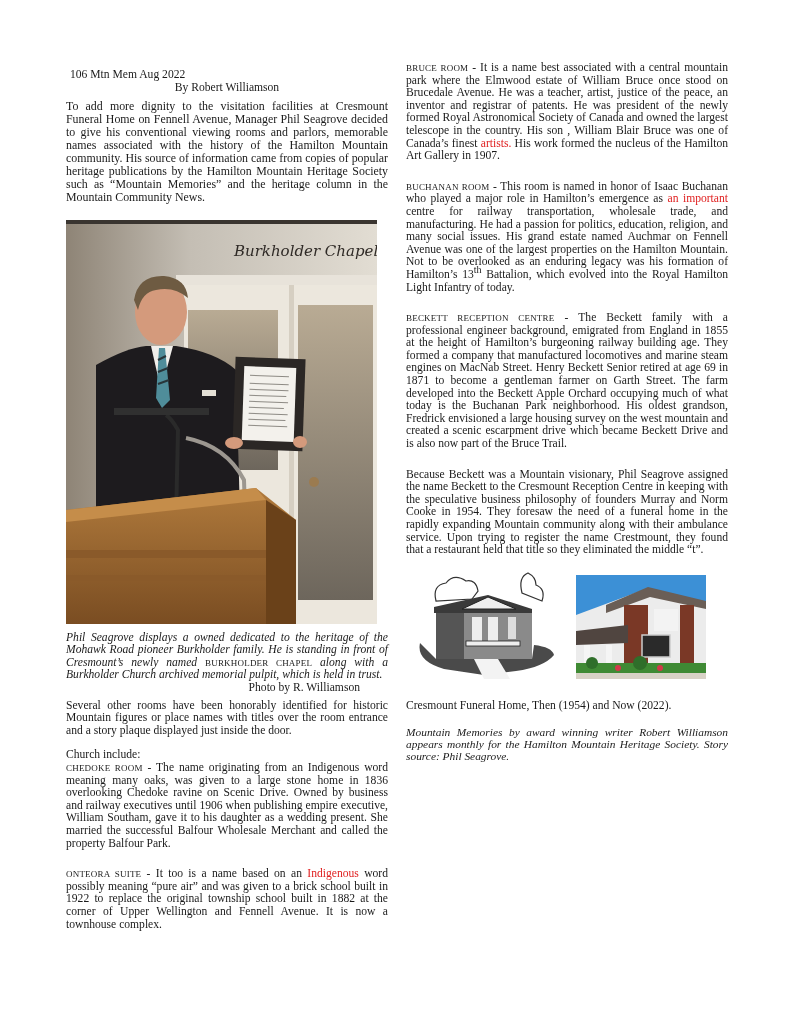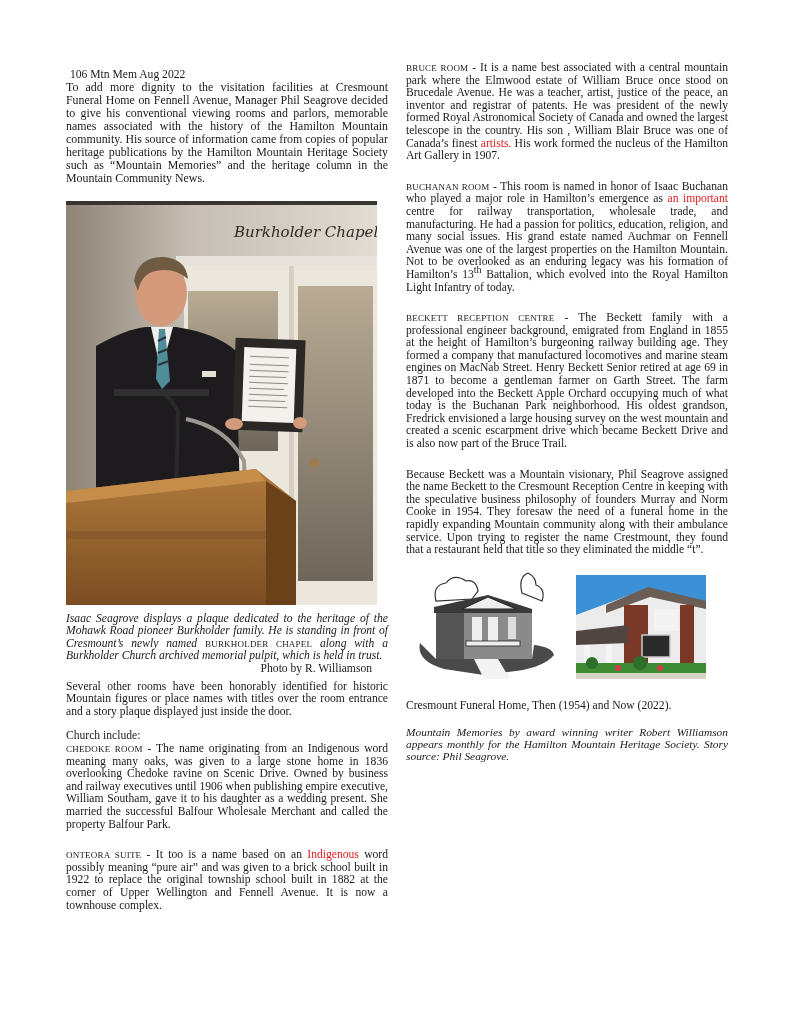--- a/index.html
+++ b/index.html
@@ -11,36 +11,37 @@
   p { margin: 0; font-size: 11.6px; line-height: 12.6px; text-align: justify; }
   .sc { font-size: 9px; letter-spacing: 0.2px; text-transform: uppercase; }
   .red { color: #e02020; }
   .issue { font-size: 11.6px; line-height: 12px; margin-left: 4px; }
   .title { text-align: center; font-size: 15px; line-height: 15px; letter-spacing: 0.2px; }
   .byline { text-align: center; font-size: 11.6px; line-height: 13px; margin-bottom: 6px; }
   .intro { font-size: 11.9px; line-height: 13px; }
   .photo { position: relative; width: 311px; height: 404px; margin: 16px 0 8px 0;
            overflow: hidden; background: #a89b86; }
   .caption { font-style: italic; font-size: 11.6px; line-height: 12.4px; }
-  .caption .credit { font-style: normal; float: right; margin-right: 16px; }
+  .caption .credit { font-style: normal; float: right; margin-right: 28px; }
   .gap { height: 12px; }
   .gap-l { height: 18px; }
   .pics { display: flex; align-items: flex-start; height: 118px; margin: 14px 0 10px 0; }
   .then { width: 150px; height: 112px; margin-left: 8px; }
   .now { width: 130px; height: 104px; margin-left: 12px; margin-top: 4px; overflow: hidden; }
   .pics-caption { font-size: 11.6px; line-height: 13px; }
   .credit-box { font-style: italic; font-weight: normal; font-size: 11.4px; line-height: 12px;
                 text-align: justify; margin-top: 14px; }
   sup { font-size: 10px; line-height: 0; }
 </style>
 </head>
 <body>
 
 <div class="col left">
   <div class="issue">106 Mtn Mem Aug 2022</div>
+  <div class="byline">By Robert Williamson</div>
 
   <p class="intro">To add more dignity to the visitation facilities  at Cresmount Funeral Home on Fennell Avenue, Manager Phil Seagrove decided to give his conventional viewing rooms and parlors, memorable names associated with the history of the Hamilton Mountain community. His source of information came from copies of  popular heritage publications by the Hamilton Mountain Heritage Society such as “Mountain Memories” and the heritage column in the  Mountain Community News.</p>
 
   <div class="photo">
     <svg width="311" height="404" viewBox="0 0 311 404">
       <defs>
         <linearGradient id="wall" x1="0" y1="0" x2="1" y2="0">
           <stop offset="0" stop-color="#8e8476"></stop>
           <stop offset="0.4" stop-color="#c4beb4"></stop>
           <stop offset="1" stop-color="#e2ddd3"></stop>
@@ -97,21 +98,21 @@
       <path d="M0 290 L190 268 L230 300 L230 404 L0 404 Z" fill="url(#wood)"></path>
       <path d="M0 290 L190 268 L200 280 L0 302 Z" fill="#c58d4a"></path>
       <rect x="0" y="330" width="200" height="8" fill="#8a5a2a"></rect>
       <rect x="0" y="355" width="200" height="6" fill="#8a5a2a"></rect>
       <path d="M200 280 L230 300 L230 404 L200 404 Z" fill="#6a4119"></path>
       <circle cx="248" cy="262" r="5" fill="#9b7b50"></circle>
     </svg>
   </div>
 
   <p class="caption">
-    <span>Isaac Seagrove displays a plaque dedicated to the heritage of the Mohawk Road pioneer Burkholder family. He is standing in  front of Cresmount’s newly named </span><span class="sc" style="font-style:normal">BURKHOLDER CHAPEL</span><span> along with a Burkholder Church archived memorial pulpit, which is held in trust.</span>
+    <span>Phil Seagrove displays a owned dedicated to the heritage of the Mohawk Road pioneer Burkholder family. He is standing in  front of Cresmount’s newly named </span><span class="sc" style="font-style:normal">BURKHOLDER CHAPEL</span><span> along with a Burkholder Church archived memorial pulpit, which is held in trust.</span>
     <span class="credit">Photo by R. Williamson</span>
   </p>
 
   <div class="gap-l"></div>
   <p>Several other rooms have been honorably identified for historic Mountain figures or place names with titles over the room entrance  and a story plaque displayed  just inside the door.</p>
   <div class="gap"></div>
   <p>Church include:</p>
   <p>
     <span class="sc">CHEDOKE  ROOM</span><span> - The name originating from an Indigenous word meaning many oaks, was given to a large stone home in 1836 overlooking Chedoke ravine on Scenic Drive. Owned by business and railway executives until 1906 when publishing empire executive, William Southam, gave it to his daughter as a wedding present. She married the successful Balfour Wholesale Merchant and called the property  Balfour Park.</span>
   </p>

